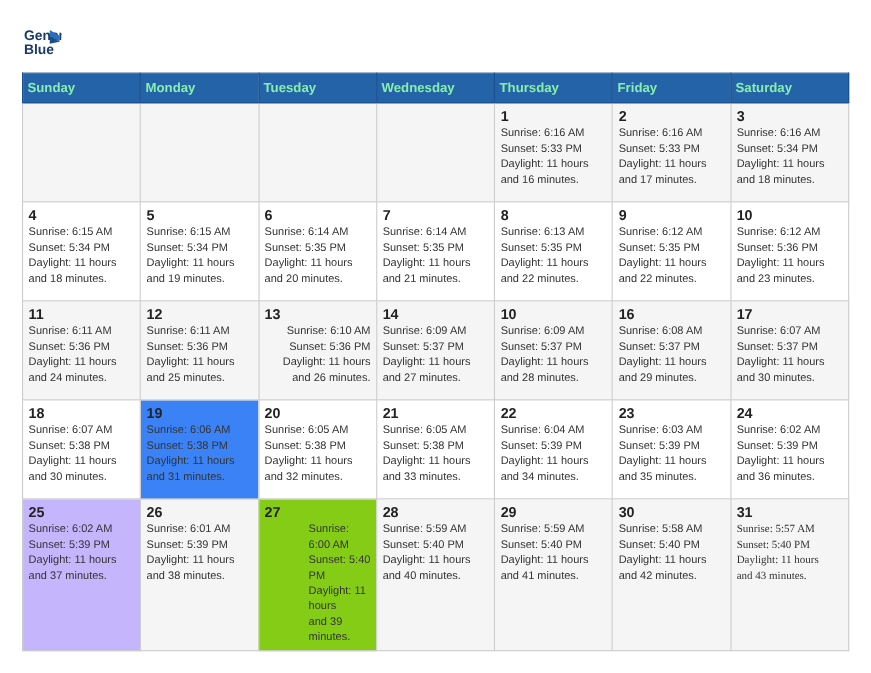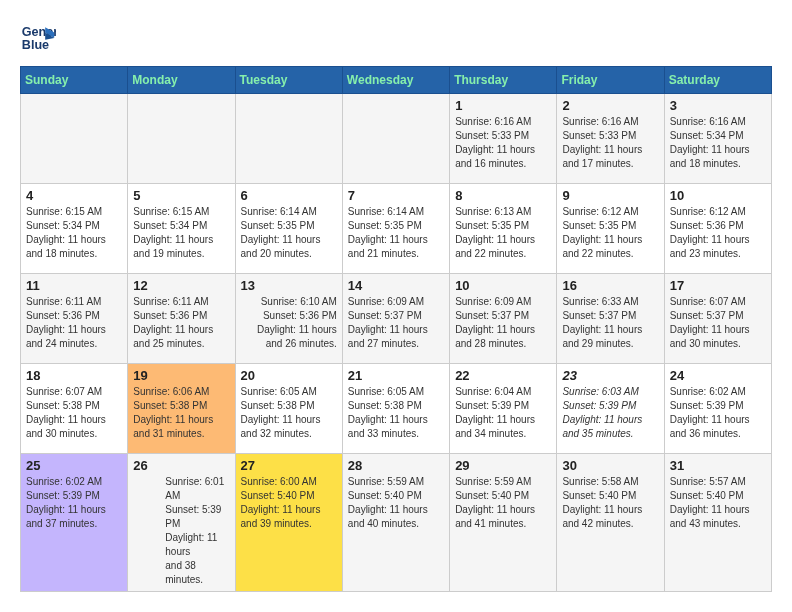--- a/index.html
+++ b/index.html
@@ -226,42 +226,42 @@
         </td>
         <td style="background: rgb(245, 245, 245);">
           <span class="day-num">10</span>
           <div class="day-info" style="white-space: pre-line;">Sunrise: 6:09 AM
 Sunset: 5:37 PM
 Daylight: 11 hours
 and 28 minutes.</div>
         </td>
         <td style="background: rgb(245, 245, 245);">
           <span class="day-num">16</span>
-          <div class="day-info" style="white-space: pre-line;">Sunrise: 6:33 AM
+          <div class="day-info" style="white-space: pre-line;">Sunrise: 6:08 AM
 Sunset: 5:37 PM
 Daylight: 11 hours
 and 29 minutes.</div>
         </td>
         <td style="background: rgb(245, 245, 245);">
           <span class="day-num">17</span>
           <div class="day-info" style="white-space: pre-line;">Sunrise: 6:07 AM
 Sunset: 5:37 PM
 Daylight: 11 hours
 and 30 minutes.</div>
         </td>
       </tr>
       <tr>
         <td style="background: rgb(255, 255, 255); margin-top: 32px;">
           <span class="day-num">18</span>
           <div class="day-info" style="white-space: pre-line;">Sunrise: 6:07 AM
 Sunset: 5:38 PM
 Daylight: 11 hours
 and 30 minutes.</div>
         </td>
-        <td style="background: #fdba74;">
+        <td style="background: #3b82f6;">
           <span class="day-num">19</span>
           <div class="day-info" style="white-space: pre-line;">Sunrise: 6:06 AM
 Sunset: 5:38 PM
 Daylight: 11 hours
 and 31 minutes.</div>
         </td>
         <td style="background: rgb(255, 255, 255);">
           <span class="day-num">20</span>
           <div class="day-info" style="white-space: pre-line;">Sunrise: 6:05 AM
 Sunset: 5:38 PM
@@ -275,21 +275,21 @@
 Daylight: 11 hours
 and 33 minutes.</div>
         </td>
         <td style="background: rgb(255, 255, 255); margin-top: 14px;">
           <span class="day-num">22</span>
           <div class="day-info" style="white-space: pre-line;">Sunrise: 6:04 AM
 Sunset: 5:39 PM
 Daylight: 11 hours
 and 34 minutes.</div>
         </td>
-        <td style="background: rgb(255, 255, 255); font-style: italic;">
+        <td style="background: rgb(255, 255, 255);">
           <span class="day-num">23</span>
           <div class="day-info" style="white-space: pre-line;">Sunrise: 6:03 AM
 Sunset: 5:39 PM
 Daylight: 11 hours
 and 35 minutes.</div>
         </td>
         <td style="background: rgb(255, 255, 255);">
           <span class="day-num">24</span>
           <div class="day-info" style="white-space: pre-line;">Sunrise: 6:02 AM
 Sunset: 5:39 PM
@@ -300,28 +300,28 @@
       <tr>
         <td style="background: #c4b5fd;">
           <span class="day-num">25</span>
           <div class="day-info" style="white-space: pre-line;">Sunrise: 6:02 AM
 Sunset: 5:39 PM
 Daylight: 11 hours
 and 37 minutes.</div>
         </td>
         <td style="background: rgb(245, 245, 245);">
           <span class="day-num">26</span>
-          <div class="day-info" style="white-space: pre-line; margin-left: 32px;">Sunrise: 6:01 AM
+          <div class="day-info" style="white-space: pre-line;">Sunrise: 6:01 AM
 Sunset: 5:39 PM
 Daylight: 11 hours
 and 38 minutes.</div>
         </td>
-        <td style="background: #fde047;">
+        <td style="background: #84cc16;">
           <span class="day-num">27</span>
-          <div class="day-info" style="white-space: pre-line;">Sunrise: 6:00 AM
+          <div class="day-info" style="white-space: pre-line; margin-left: 40px;">Sunrise: 6:00 AM
 Sunset: 5:40 PM
 Daylight: 11 hours
 and 39 minutes.</div>
         </td>
         <td style="background: rgb(245, 245, 245);">
           <span class="day-num">28</span>
           <div class="day-info" style="white-space: pre-line;">Sunrise: 5:59 AM
 Sunset: 5:40 PM
 Daylight: 11 hours
 and 40 minutes.</div>
@@ -335,20 +335,20 @@
         </td>
         <td style="background: rgb(245, 245, 245); margin-top: 20px;">
           <span class="day-num">30</span>
           <div class="day-info" style="white-space: pre-line;">Sunrise: 5:58 AM
 Sunset: 5:40 PM
 Daylight: 11 hours
 and 42 minutes.</div>
         </td>
         <td style="background: rgb(245, 245, 245);">
           <span class="day-num">31</span>
-          <div class="day-info" style="white-space: pre-line;">Sunrise: 5:57 AM
+          <div class="day-info" style="white-space: pre-line; font-family: Liberation Serif, serif;">Sunrise: 5:57 AM
 Sunset: 5:40 PM
 Daylight: 11 hours
 and 43 minutes.</div>
         </td>
       </tr>
     </tbody>
 </table>
 
 </body></html>

